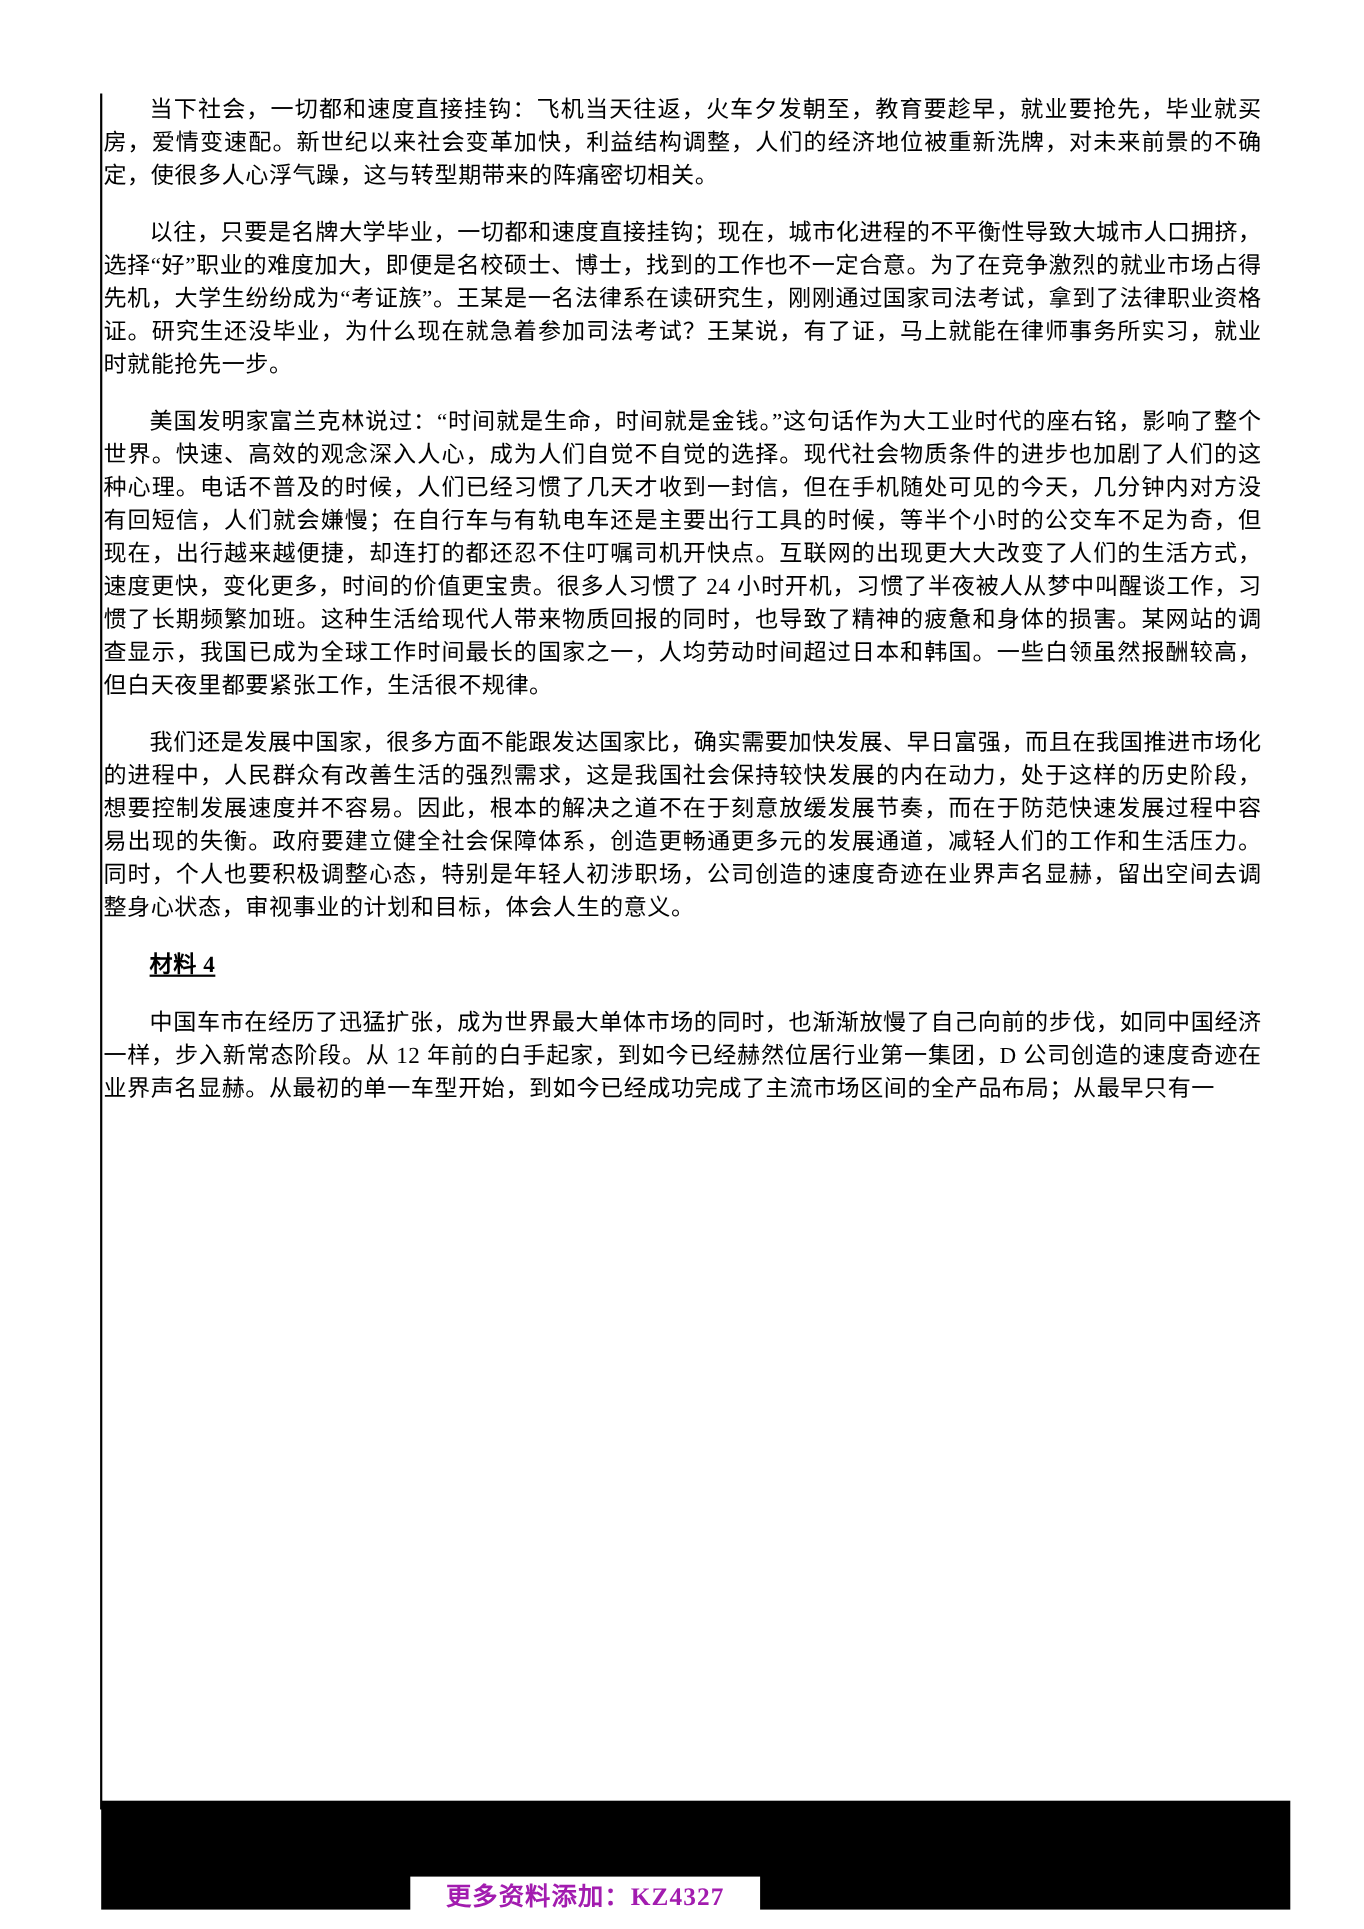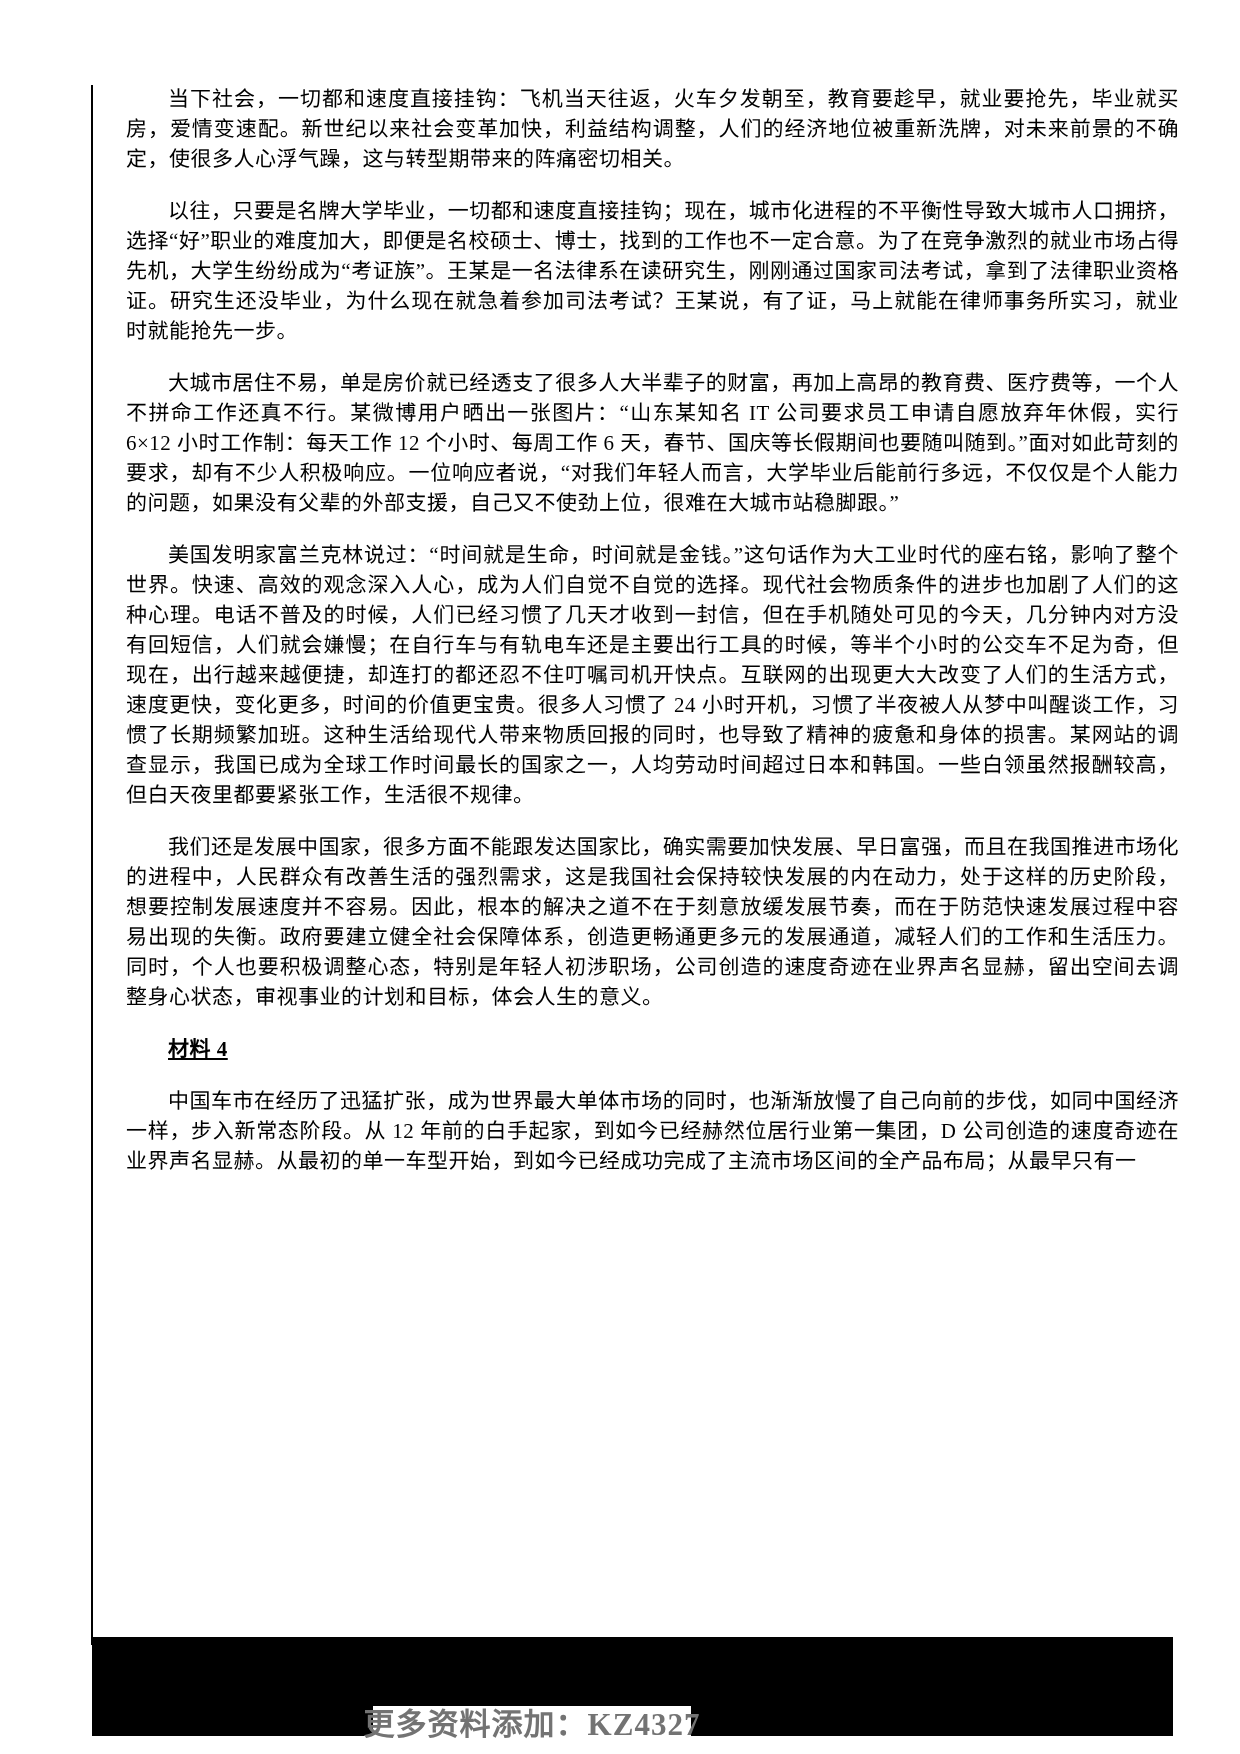--- a/index.html
+++ b/index.html
@@ -25,21 +25,20 @@
     position: absolute;
     left: 94px;
     top: 84px;
     width: 1053px;
     font-size: 21px;
     line-height: 30px;
     letter-spacing: 0.5px;
     text-align: justify;
     text-justify: inter-ideograph;
     z-index: 2;
-    padding-left: 32px;
   }
   .para {
     margin: 0 0 22px 0;
     text-indent: 2em;
   }
   .heading {
     font-weight: bold;
     text-decoration: underline;
   }
   .footer-bar {
@@ -58,37 +57,36 @@
     width: 318px;
     height: 31px;
     background: #ffffff;
     display: flex;
     align-items: center;
     justify-content: center;
   }
   .watermark-text {
     font-family: "Liberation Serif", "DejaVu Serif", serif;
     font-weight: bold;
-    font-size: 31px;
+    font-size: 23px;
     letter-spacing: 1px;
-    color: #737373;
+    color: #a21caf;
     white-space: nowrap;
   }
 </style>
 </head>
 <body>
 
 <div class="page">
 
   <div class="left-border"></div>
 
   <div class="content">
     <p class="para">当下社会，一切都和速度直接挂钩：飞机当天往返，火车夕发朝至，教育要趁早，就业要抢先，毕业就买房，爱情变速配。新世纪以来社会变革加快，利益结构调整，人们的经济地位被重新洗牌，对未来前景的不确定，使很多人心浮气躁，这与转型期带来的阵痛密切相关。</p>
     <p class="para">以往，只要是名牌大学毕业，一切都和速度直接挂钩；现在，城市化进程的不平衡性导致大城市人口拥挤，选择“好”职业的难度加大，即便是名校硕士、博士，找到的工作也不一定合意。为了在竞争激烈的就业市场占得先机，大学生纷纷成为“考证族”。王某是一名法律系在读研究生，刚刚通过国家司法考试，拿到了法律职业资格证。研究生还没毕业，为什么现在就急着参加司法考试？王某说，有了证，马上就能在律师事务所实习，就业时就能抢先一步。</p>
-    <p class="para">大城市居住不易，单是房价就已经透支了很多人大半辈子的财富，再加上高昂的教育费、医疗费等，一个人不拼命工作还真不行。某微博用户晒出一张图片：“山东某知名 IT 公司要求员工申请自愿放弃年休假，实行 6×12 小时工作制：每天工作 12 个小时、每周工作 6 天，春节、国庆等长假期间也要随叫随到。”面对如此苛刻的要求，却有不少人积极响应。一位响应者说，“对我们年轻人而言，大学毕业后能前行多远，不仅仅是个人能力的问题，如果没有父辈的外部支援，自己又不使劲上位，很难在大城市站稳脚跟。”</p>
     <p class="para">美国发明家富兰克林说过：“时间就是生命，时间就是金钱。”这句话作为大工业时代的座右铭，影响了整个世界。快速、高效的观念深入人心，成为人们自觉不自觉的选择。现代社会物质条件的进步也加剧了人们的这种心理。电话不普及的时候，人们已经习惯了几天才收到一封信，但在手机随处可见的今天，几分钟内对方没有回短信，人们就会嫌慢；在自行车与有轨电车还是主要出行工具的时候，等半个小时的公交车不足为奇，但现在，出行越来越便捷，却连打的都还忍不住叮嘱司机开快点。互联网的出现更大大改变了人们的生活方式，速度更快，变化更多，时间的价值更宝贵。很多人习惯了 24 小时开机，习惯了半夜被人从梦中叫醒谈工作，习惯了长期频繁加班。这种生活给现代人带来物质回报的同时，也导致了精神的疲惫和身体的损害。某网站的调查显示，我国已成为全球工作时间最长的国家之一，人均劳动时间超过日本和韩国。一些白领虽然报酬较高，但白天夜里都要紧张工作，生活很不规律。</p>
     <p class="para">我们还是发展中国家，很多方面不能跟发达国家比，确实需要加快发展、早日富强，而且在我国推进市场化的进程中，人民群众有改善生活的强烈需求，这是我国社会保持较快发展的内在动力，处于这样的历史阶段，想要控制发展速度并不容易。因此，根本的解决之道不在于刻意放缓发展节奏，而在于防范快速发展过程中容易出现的失衡。政府要建立健全社会保障体系，创造更畅通更多元的发展通道，减轻人们的工作和生活压力。同时，个人也要积极调整心态，特别是年轻人初涉职场，公司创造的速度奇迹在业界声名显赫，留出空间去调整身心状态，审视事业的计划和目标，体会人生的意义。</p>
     <p class="para heading">材料 4</p>
     <p class="para">中国车市在经历了迅猛扩张，成为世界最大单体市场的同时，也渐渐放慢了自己向前的步伐，如同中国经济一样，步入新常态阶段。从 12 年前的白手起家，到如今已经赫然位居行业第一集团，D 公司创造的速度奇迹在业界声名显赫。从最初的单一车型开始，到如今已经成功完成了主流市场区间的全产品布局；从最早只有一</p>
   </div>
 
   <div class="footer-bar">
     <div class="watermark-box">
       <span class="watermark-text">更多资料添加：KZ4327</span>
     </div>

